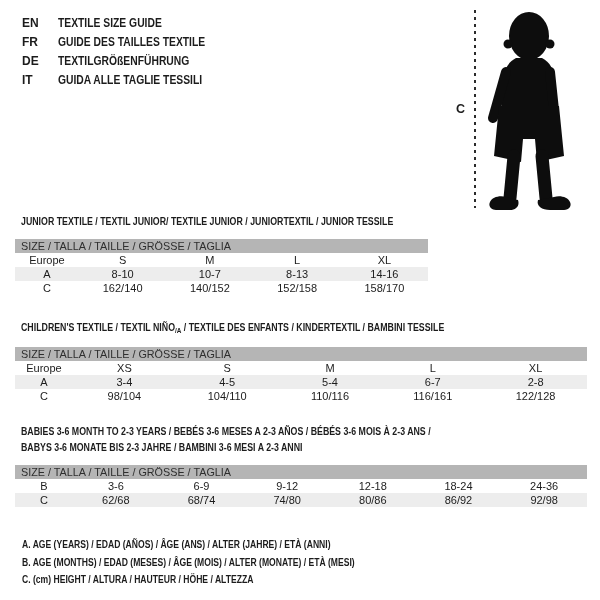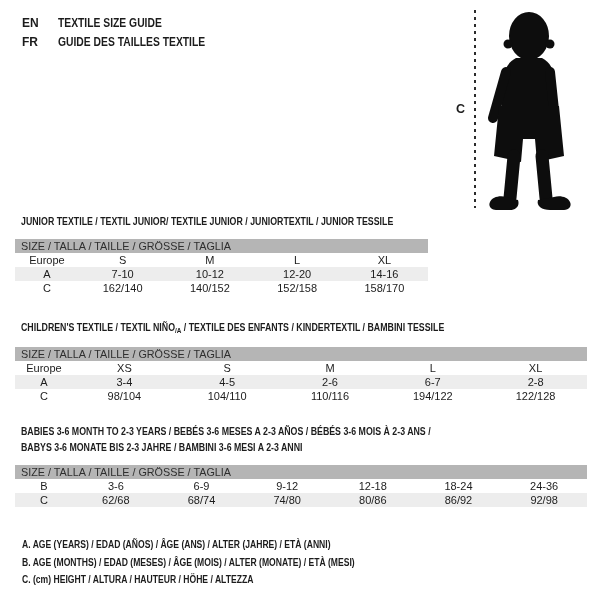--- a/index.html
+++ b/index.html
@@ -45,20 +45,28 @@
 <div id="page">
 
   <div class="abs lang-block">
     <div class="lang-row">
       <span class="lang-code">EN</span>
       <span class="lang-title">TEXTILE SIZE GUIDE</span>
     </div>
     <div class="lang-row">
       <span class="lang-code">FR</span>
       <span class="lang-title">GUIDE DES TAILLES TEXTILE</span>
+    </div>
+    <div class="lang-row">
+      <span class="lang-code">DE</span>
+      <span class="lang-title">TEXTILGRÖßENFÜHRUNG</span>
+    </div>
+    <div class="lang-row">
+      <span class="lang-code">IT</span>
+      <span class="lang-title">GUIDA ALLE TAGLIE TESSILI</span>
     </div>
   </div>
 
   <div class="abs measure-label">C</div>
 
   <svg class="abs baby-svg" width="130" height="207" viewBox="0 0 130 207">
     <g>
       <line x1="9" y1="4" x2="9" y2="202" stroke="#2b2b2b" stroke-width="2" stroke-dasharray="3 4"></line>
     </g>
     <g fill="#0d0d0d" stroke="none">
@@ -91,23 +99,23 @@
     </tr>
     <tr class="row-white">
       <td class="rowlabel">Europe</td>
       <td>S</td>
       <td>M</td>
       <td>L</td>
       <td>XL</td>
     </tr>
     <tr class="row-alt">
       <td class="rowlabel">A</td>
-      <td>7-10</td>
-      <td>10-12</td>
-      <td>12-20</td>
+      <td>8-10</td>
+      <td>10-7</td>
+      <td>8-13</td>
       <td>14-16</td>
     </tr>
     <tr class="row-white">
       <td class="rowlabel">C</td>
       <td>162/140</td>
       <td>140/152</td>
       <td>152/158</td>
       <td>158/170</td>
     </tr>
   </tbody>
@@ -132,30 +140,30 @@
       <td>XS</td>
       <td>S</td>
       <td>M</td>
       <td>L</td>
       <td>XL</td>
     </tr>
     <tr class="row-alt">
       <td class="rowlabel">A</td>
       <td>3-4</td>
       <td>4-5</td>
-      <td>2-6</td>
+      <td>5-4</td>
       <td>6-7</td>
       <td>2-8</td>
     </tr>
     <tr class="row-white">
       <td class="rowlabel">C</td>
       <td>98/104</td>
       <td>104/110</td>
       <td>110/116</td>
-      <td>194/122</td>
+      <td>116/161</td>
       <td>122/128</td>
     </tr>
   </tbody>
     </table>
 
   <div class="abs heading h-babies">
     <div>BABIES 3-6 MONTH TO 2-3 YEARS / BEBÉS 3-6 MESES A 2-3 AÑOS / BÉBÉS 3-6 MOIS À 2-3 ANS /</div>
     <div>BABYS 3-6 MONATE BIS 2-3 JAHRE / BAMBINI 3-6 MESI A 2-3 ANNI</div>
   </div>
   <table class="size-table t-babies">

